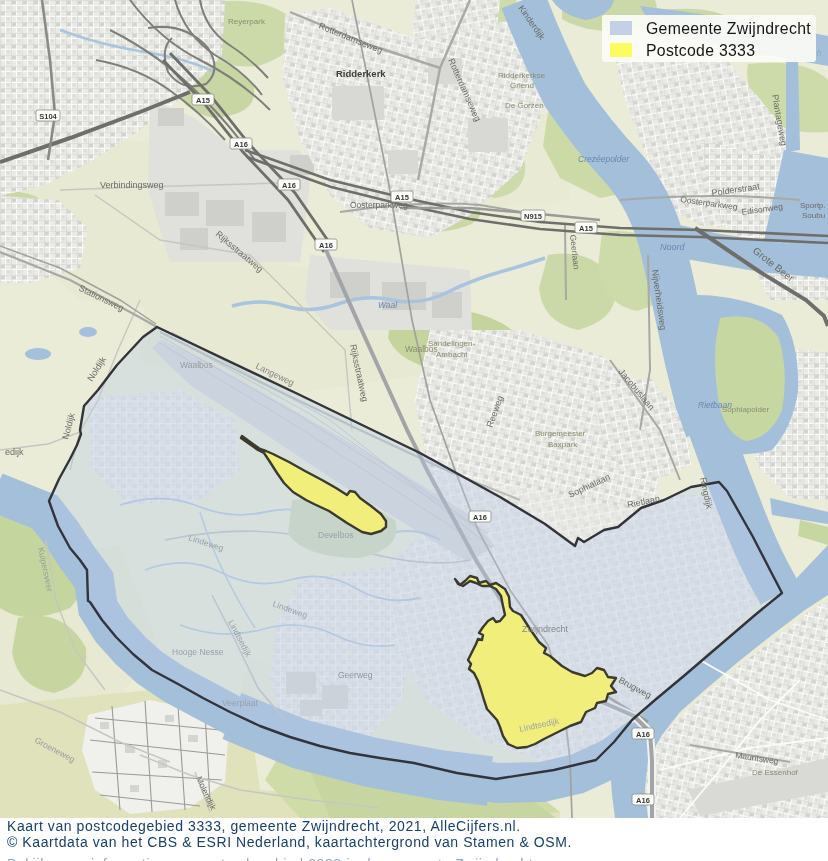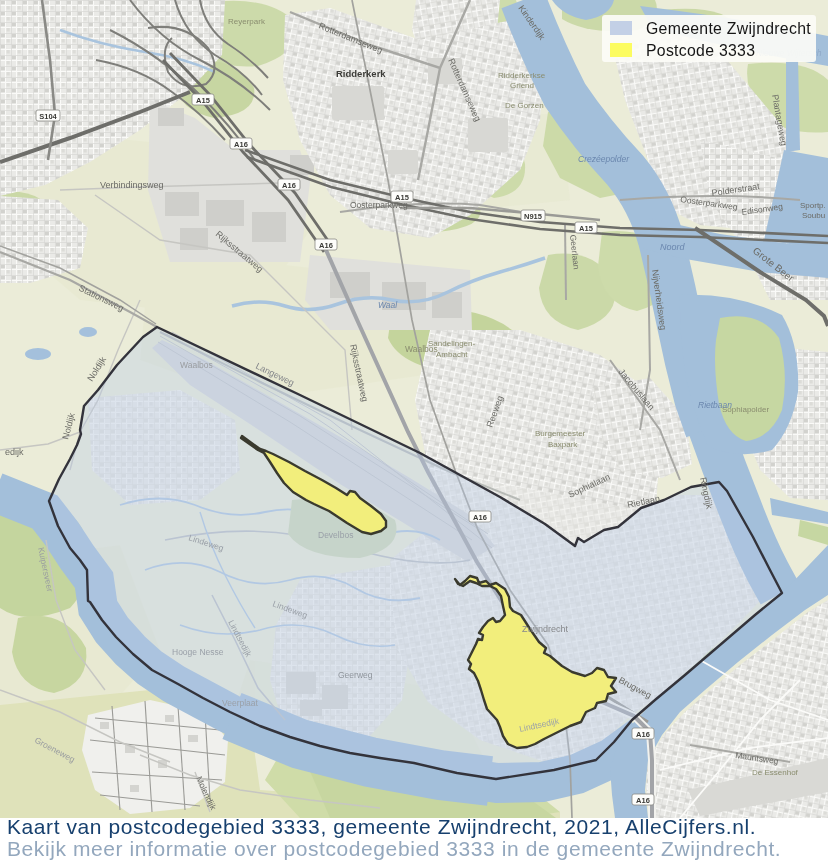--- a/index.html
+++ b/index.html
@@ -1,17 +1,17 @@
 <!DOCTYPE html>
 <html><head>
 <meta charset="utf-8">
 <style>
   html,body{margin:0;padding:0;background:#ffffff;}
   .wrap{position:relative;width:828px;height:861px;overflow:hidden;background:#ffffff;font-family:"Liberation Sans",sans-serif;}
-  .cap{position:absolute;left:0;top:818px;width:828px;height:43px;background:#ffffff;color:#17406e;font-size:21px;letter-spacing:0.58px;line-height:15.8px;padding-left:7px;box-sizing:border-box;padding-top:1px;}
+  .cap{position:absolute;left:0;top:818px;width:828px;height:43px;background:#ffffff;color:#17406e;font-size:14px;letter-spacing:0.58px;line-height:15.8px;padding-left:7px;box-sizing:border-box;padding-top:1px;}
 </style>
 </head>
 <body>
 <div class="wrap">
 
 <svg width="828" height="818" viewBox="0 0 828 818">
 <defs>
 <pattern id="urb" width="11" height="11" patternUnits="userSpaceOnUse">
   <rect width="11" height="11" fill="#eaeae7"></rect>
   <rect x="1" y="1" width="4" height="3.2" fill="#d2d2ce"></rect>
@@ -506,16 +506,17 @@
   <rect x="610" y="43" width="22" height="14" fill="#fcfc60"></rect>
 
   <text x="646" y="55.5" font-size="15.8" letter-spacing="0.3" fill="#161616" font-family="Liberation Sans, sans-serif">Postcode 3333</text>
 </g>
 </svg>
 
 <div class="cap">
 
 <div>Kaart van postcodegebied 3333, gemeente Zwijndrecht, 2021, AlleCijfers.nl.</div>
 
+<div>© Kaartdata van het CBS &amp; ESRI Nederland, kaartachtergrond van Stamen &amp; OSM.</div>
 
 <div style="color:#93a7bd;margin-top:6px;">Bekijk meer informatie over postcodegebied 3333 in de gemeente Zwijndrecht.</div>
 </div>
 </div>
 
 </body></html>

